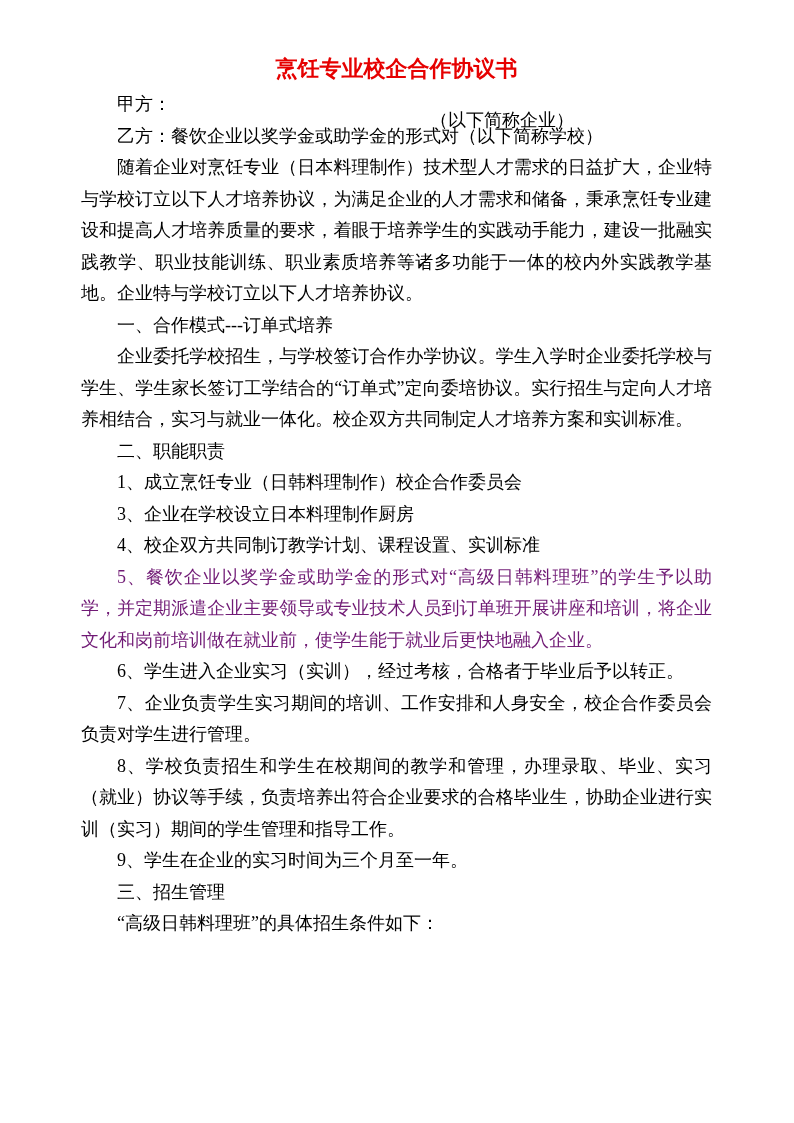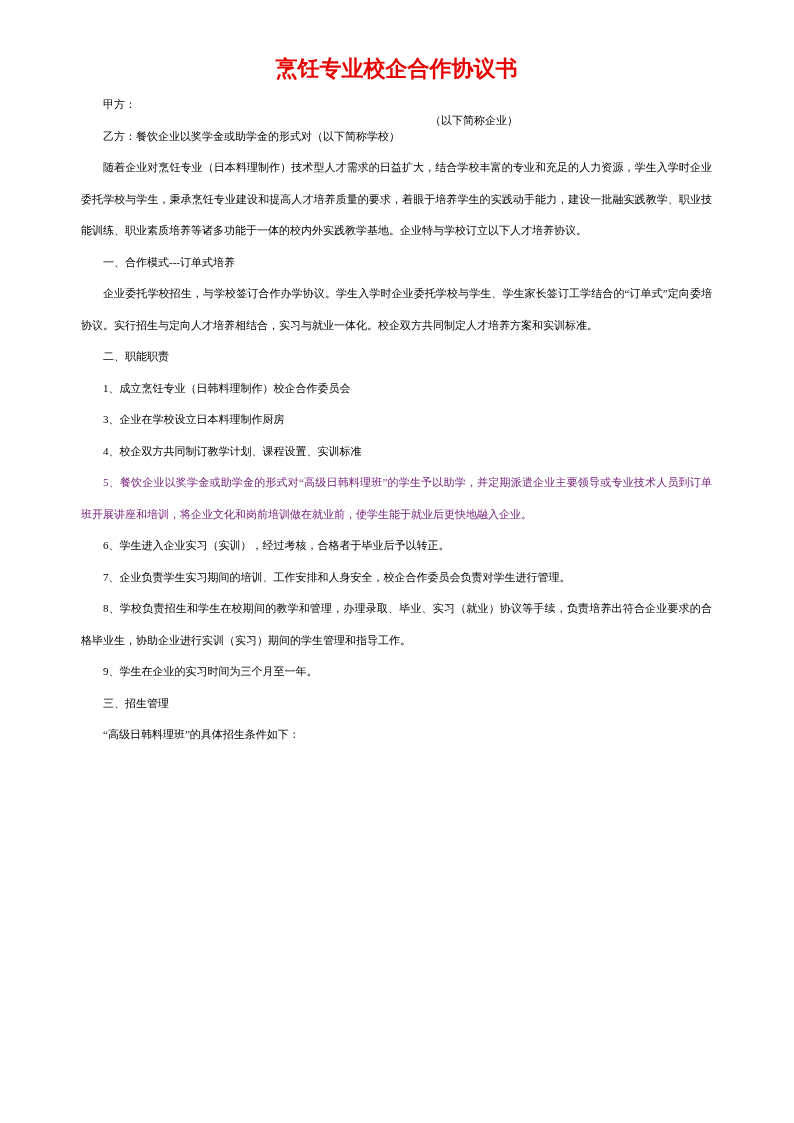--- a/index.html
+++ b/index.html
@@ -26,21 +26,21 @@
     line-height: 34px;
     font-weight: bold;
     text-align: center;
   }
   .doc-body {
     width: 100%;
   }
   .para {
     position: relative;
     margin: 0;
-    font-size: 11px;
+    font-size: 18px;
     line-height: 31.5px;
     color: #000000;
     text-indent: 2em;
     text-align: justify;
     word-break: break-all;
   }
   .para.two-part .right {
     position: absolute;
     left: 349px;
     top: 16px;
@@ -48,21 +48,21 @@
   }
 </style>
 </head>
 <body>
 
 <div class="page">
   <h1 class="title" style="color: rgb(230, 0, 0);">烹饪专业校企合作协议书</h1>
   <div class="doc-body">
       <p class="para two-part"><span>甲方：</span><span class="right">（以下简称企业）</span></p>
       <p class="para">乙方：餐饮企业以奖学金或助学金的形式对（以下简称学校）</p>
-      <p class="para">随着企业对烹饪专业（日本料理制作）技术型人才需求的日益扩大，结合学校丰富的专业和充足的人力资源，学生入学时企业委托学校与学生，秉承烹饪专业建设和提高人才培养质量的要求，着眼于培养学生的实践动手能力，建设一批融实践教学、职业技能训练、职业素质培养等诸多功能于一体的校内外实践教学基地。企业特与学校订立以下人才培养协议。</p>
+      <p class="para">随着企业对烹饪专业（日本料理制作）技术型人才需求的日益扩大，企业特与学校订立以下人才培养协议，为满足企业的人才需求和储备，秉承烹饪专业建设和提高人才培养质量的要求，着眼于培养学生的实践动手能力，建设一批融实践教学、职业技能训练、职业素质培养等诸多功能于一体的校内外实践教学基地。企业特与学校订立以下人才培养协议。</p>
       <p class="para">一、合作模式---订单式培养</p>
       <p class="para">企业委托学校招生，与学校签订合作办学协议。学生入学时企业委托学校与学生、学生家长签订工学结合的“订单式”定向委培协议。实行招生与定向人才培养相结合，实习与就业一体化。校企双方共同制定人才培养方案和实训标准。</p>
       <p class="para">二、职能职责</p>
       <p class="para">1、成立烹饪专业（日韩料理制作）校企合作委员会</p>
       <p class="para">3、企业在学校设立日本料理制作厨房</p>
       <p class="para">4、校企双方共同制订教学计划、课程设置、实训标准</p>
       <p class="para" style="color: #701a75;">5、餐饮企业以奖学金或助学金的形式对“高级日韩料理班”的学生予以助学，并定期派遣企业主要领导或专业技术人员到订单班开展讲座和培训，将企业文化和岗前培训做在就业前，使学生能于就业后更快地融入企业。</p>
       <p class="para">6、学生进入企业实习（实训），经过考核，合格者于毕业后予以转正。</p>
       <p class="para">7、企业负责学生实习期间的培训、工作安排和人身安全，校企合作委员会负责对学生进行管理。</p>
       <p class="para">8、学校负责招生和学生在校期间的教学和管理，办理录取、毕业、实习（就业）协议等手续，负责培养出符合企业要求的合格毕业生，协助企业进行实训（实习）期间的学生管理和指导工作。</p>

